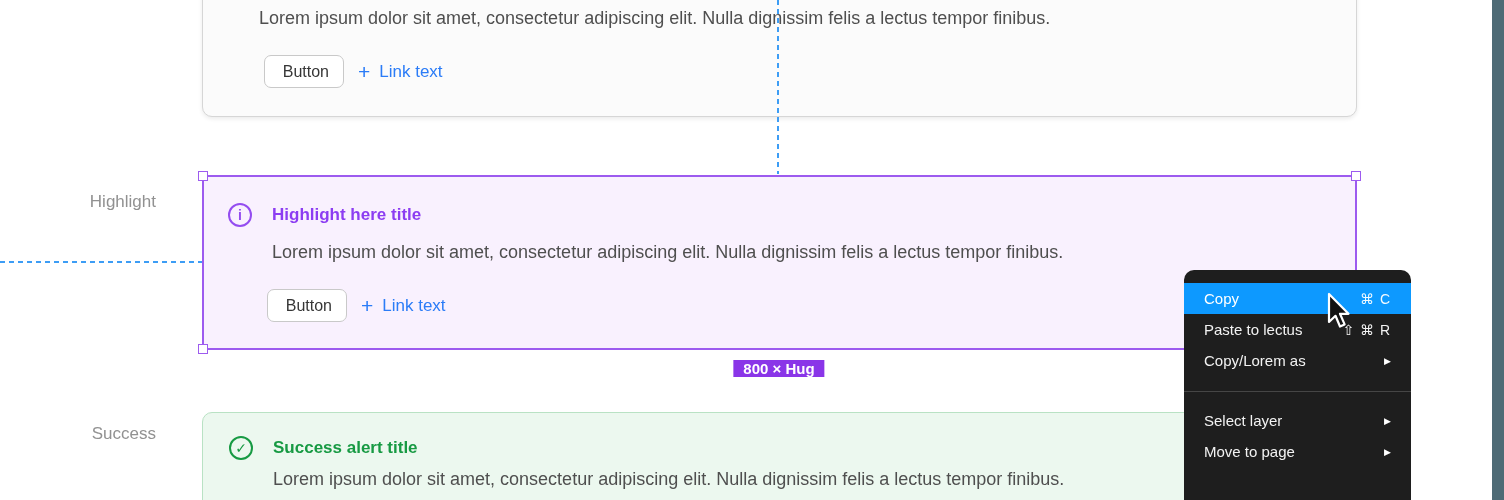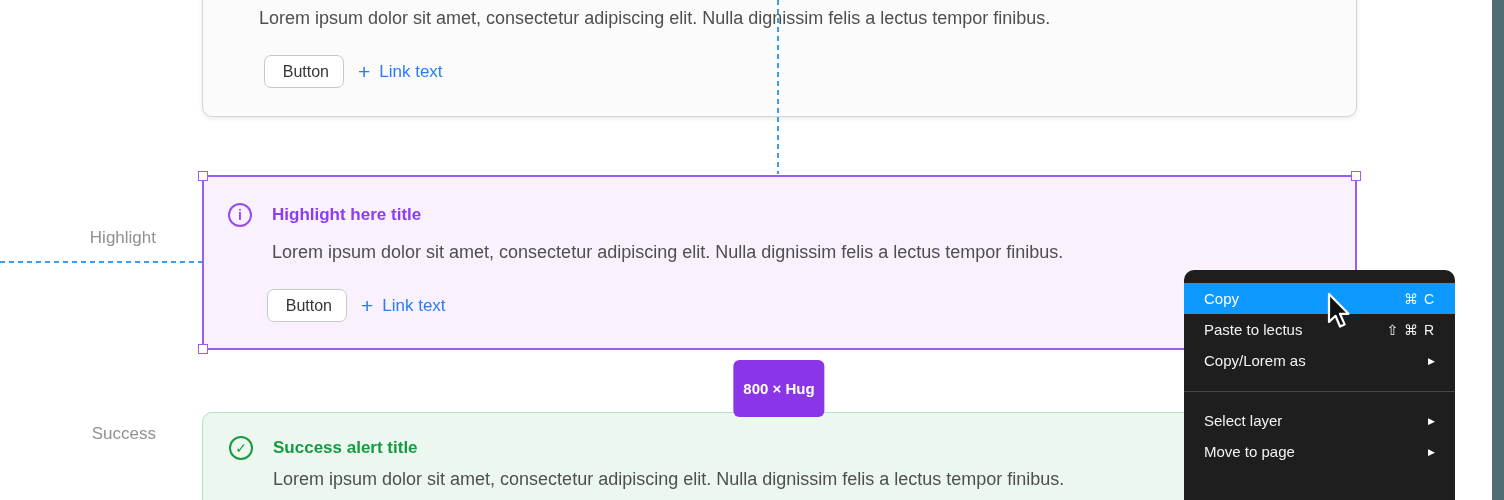--- a/index.html
+++ b/index.html
@@ -7,21 +7,21 @@
     position:relative;width:1504px;height:500px;overflow:hidden;background:#ffffff;
     font-family:"Liberation Sans","DejaVu Sans",sans-serif;
   }
   
   .guide-v{position:absolute;left:777px;top:0;width:2px;height:174px;z-index:3;
     background:repeating-linear-gradient(180deg,#3d9df5 0 5px,transparent 5px 9px);}
   .guide-h{position:absolute;left:0;top:261px;width:203px;height:2px;z-index:3;
     background:repeating-linear-gradient(90deg,#3d9df5 0 5px,transparent 5px 9px);}
   
   .row-label{position:absolute;left:0;width:156px;text-align:right;font-size:17px;color:#919191;z-index:2;}
-  .row-label.highlight{top:192px;margin-top:36px;}
+  .row-label.highlight{top:192px;}
   .row-label.success{top:424px;}
   
   .card{position:absolute;left:202px;width:1155px;height:175px;box-sizing:border-box;}
   .card-default{top:-58px;background:#fbfbfb;border:1px solid #d6d6d6;border-radius:10px;
     box-shadow:0 2px 4px rgba(0,0,0,0.08);z-index:1;}
   .card-highlight{top:175px;background:#f9f1fe;z-index:2;}
   .card-success{top:412px;background:#ecf8ef;border:1px solid #b9e2c4;border-radius:10px;z-index:2;}
   .alert-title-row{position:absolute;left:26px;display:flex;align-items:center;gap:20px;}
   .card-highlight .alert-title-row{top:28px;}
   .card-success .alert-title-row{top:23px;}
@@ -46,23 +46,23 @@
     margin-left:14px;cursor:pointer;}
   .plus-glyph{font-size:21px;font-weight:400;line-height:1;}
   
   .selection{position:absolute;left:202px;top:175px;width:1155px;height:175px;z-index:4;
     border:2px solid #9d5bef;box-sizing:border-box;pointer-events:none;}
   .handle{position:absolute;width:10px;height:10px;background:#ffffff;border:1.5px solid #9d5bef;box-sizing:border-box;}
   .handle.tl{left:-6px;top:-6px;} .handle.tr{right:-6px;top:-6px;}
   .handle.bl{left:-6px;bottom:-6px;} .handle.br{right:-6px;bottom:-6px;}
   
   .size-badge{position:absolute;left:779px;top:360px;transform:translateX(-50%);z-index:5;
-    background:#8a35e8;color:#ffffff;font-size:15px;font-weight:600;padding:20px 10px;border-radius:6px;white-space:nowrap;}
+    background:#8a35e8;color:#ffffff;font-size:15px;font-weight:600;padding:0 10px;border-radius:0;white-space:nowrap;}
   
-  .context-menu{position:absolute;left:1184px;top:270px;width:271px;height:230px;z-index:10;
+  .context-menu{position:absolute;left:1184px;top:270px;width:227px;height:230px;z-index:10;
     background:#1e1e1e;border-radius:10px 10px 0 0;padding-top:13px;box-sizing:border-box;
     color:#f2f2f2;font-size:15px;}
   .menu-item{height:31px;display:flex;align-items:center;justify-content:space-between;
     padding:0 20px;cursor:pointer;}
   .menu-item.highlighted{background:#0d99ff;color:#ffffff;}
   .menu-shortcut{color:rgba(255,255,255,0.95);letter-spacing:1px;font-size:14px;}
   .menu-arrow{font-size:9px;color:#ffffff;}
   .menu-divider{height:1px;background:rgba(255,255,255,0.18);margin:15px 0 13px 0;}
   
   .cursor{position:absolute;left:1326px;top:292px;z-index:11;pointer-events:none;}

